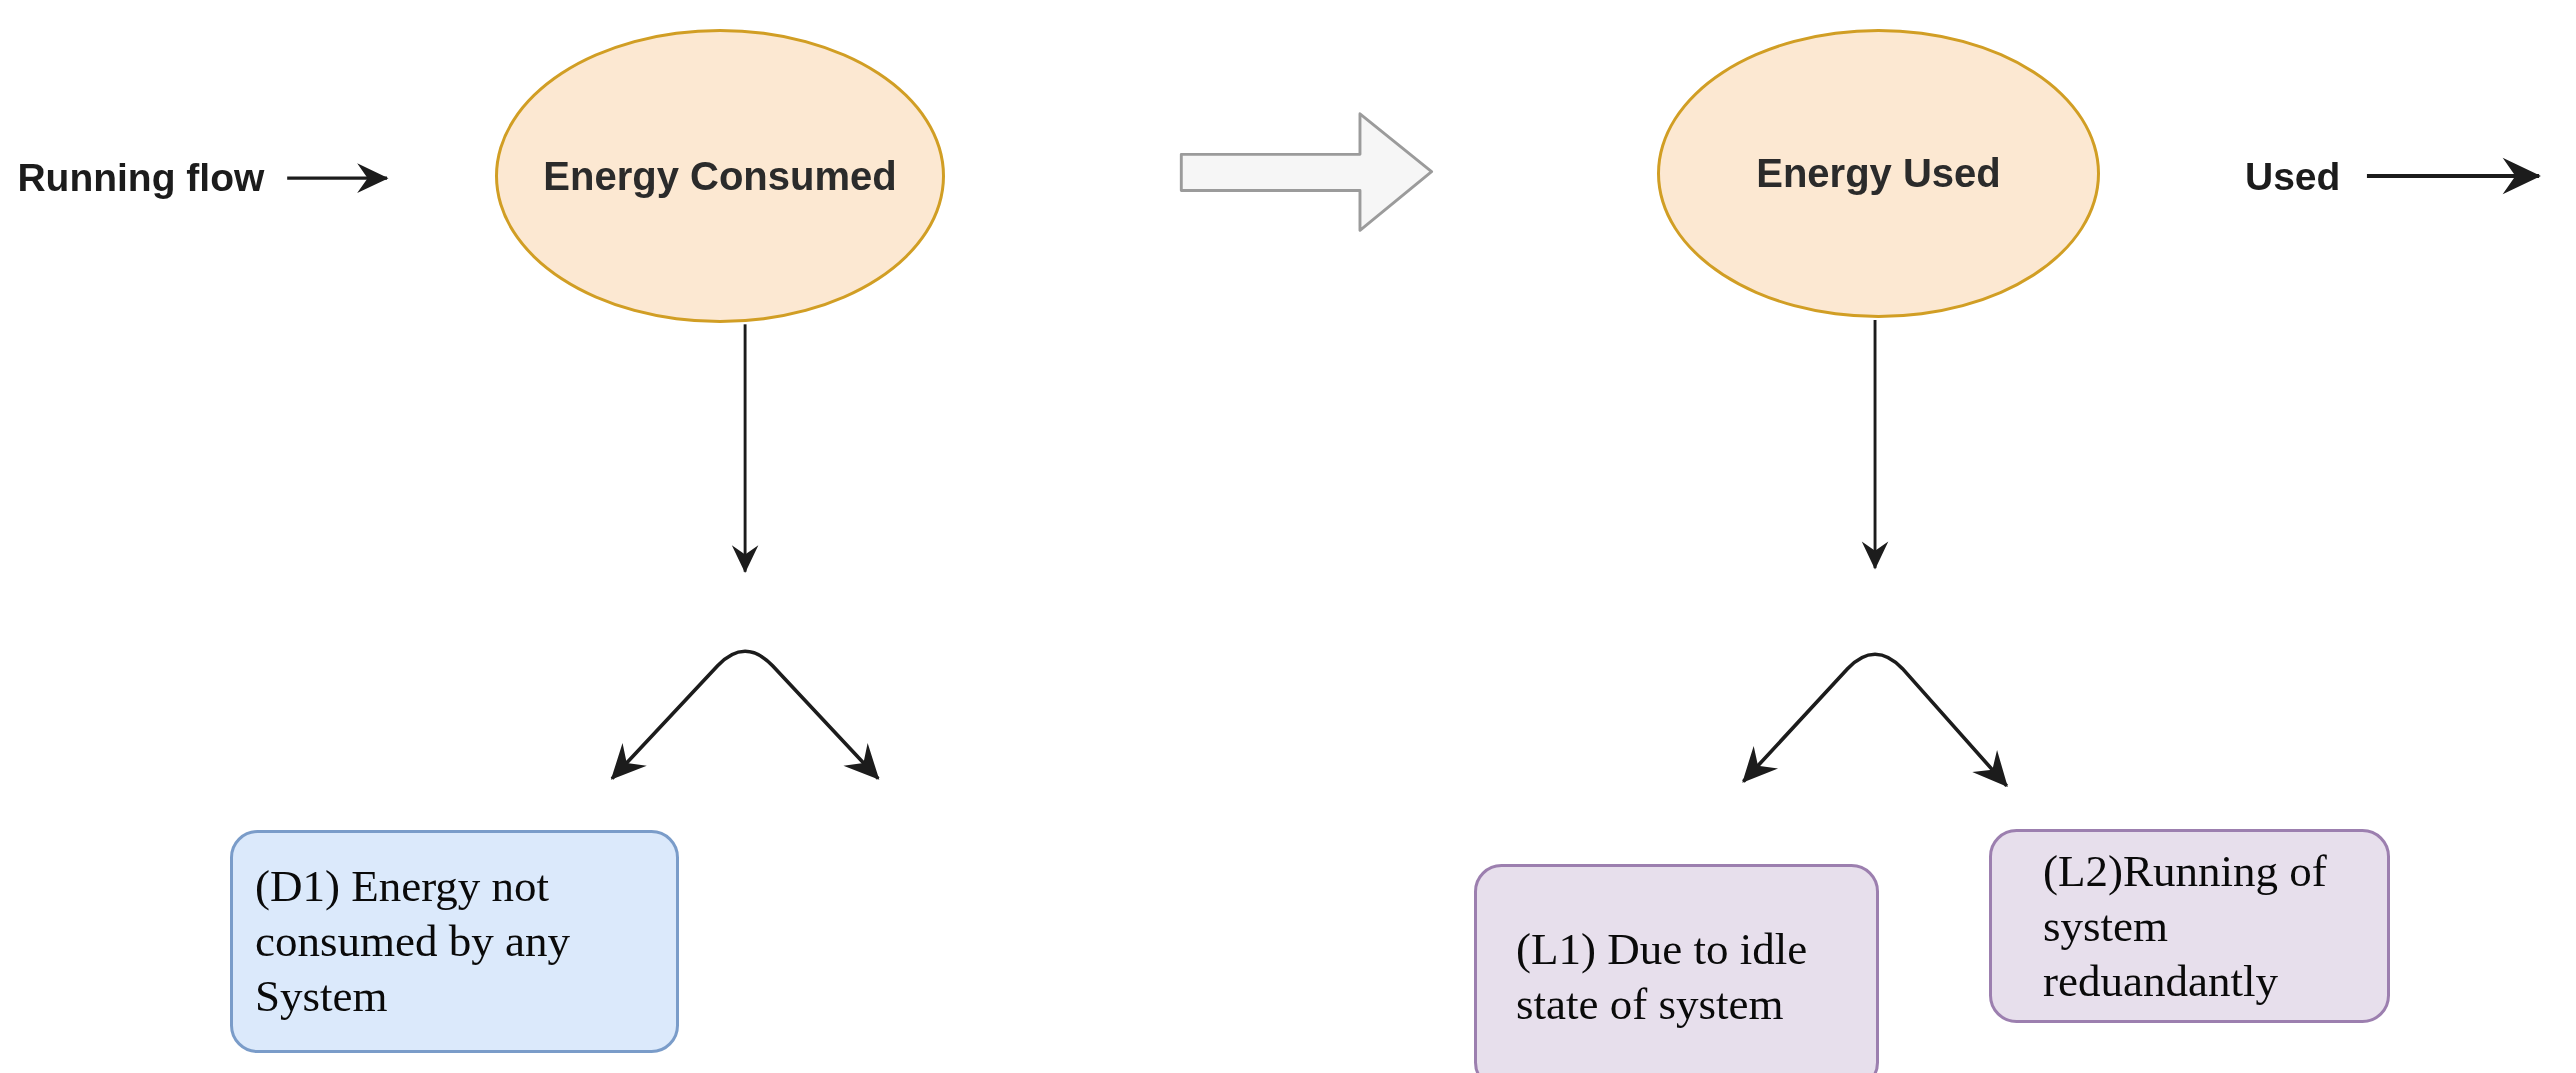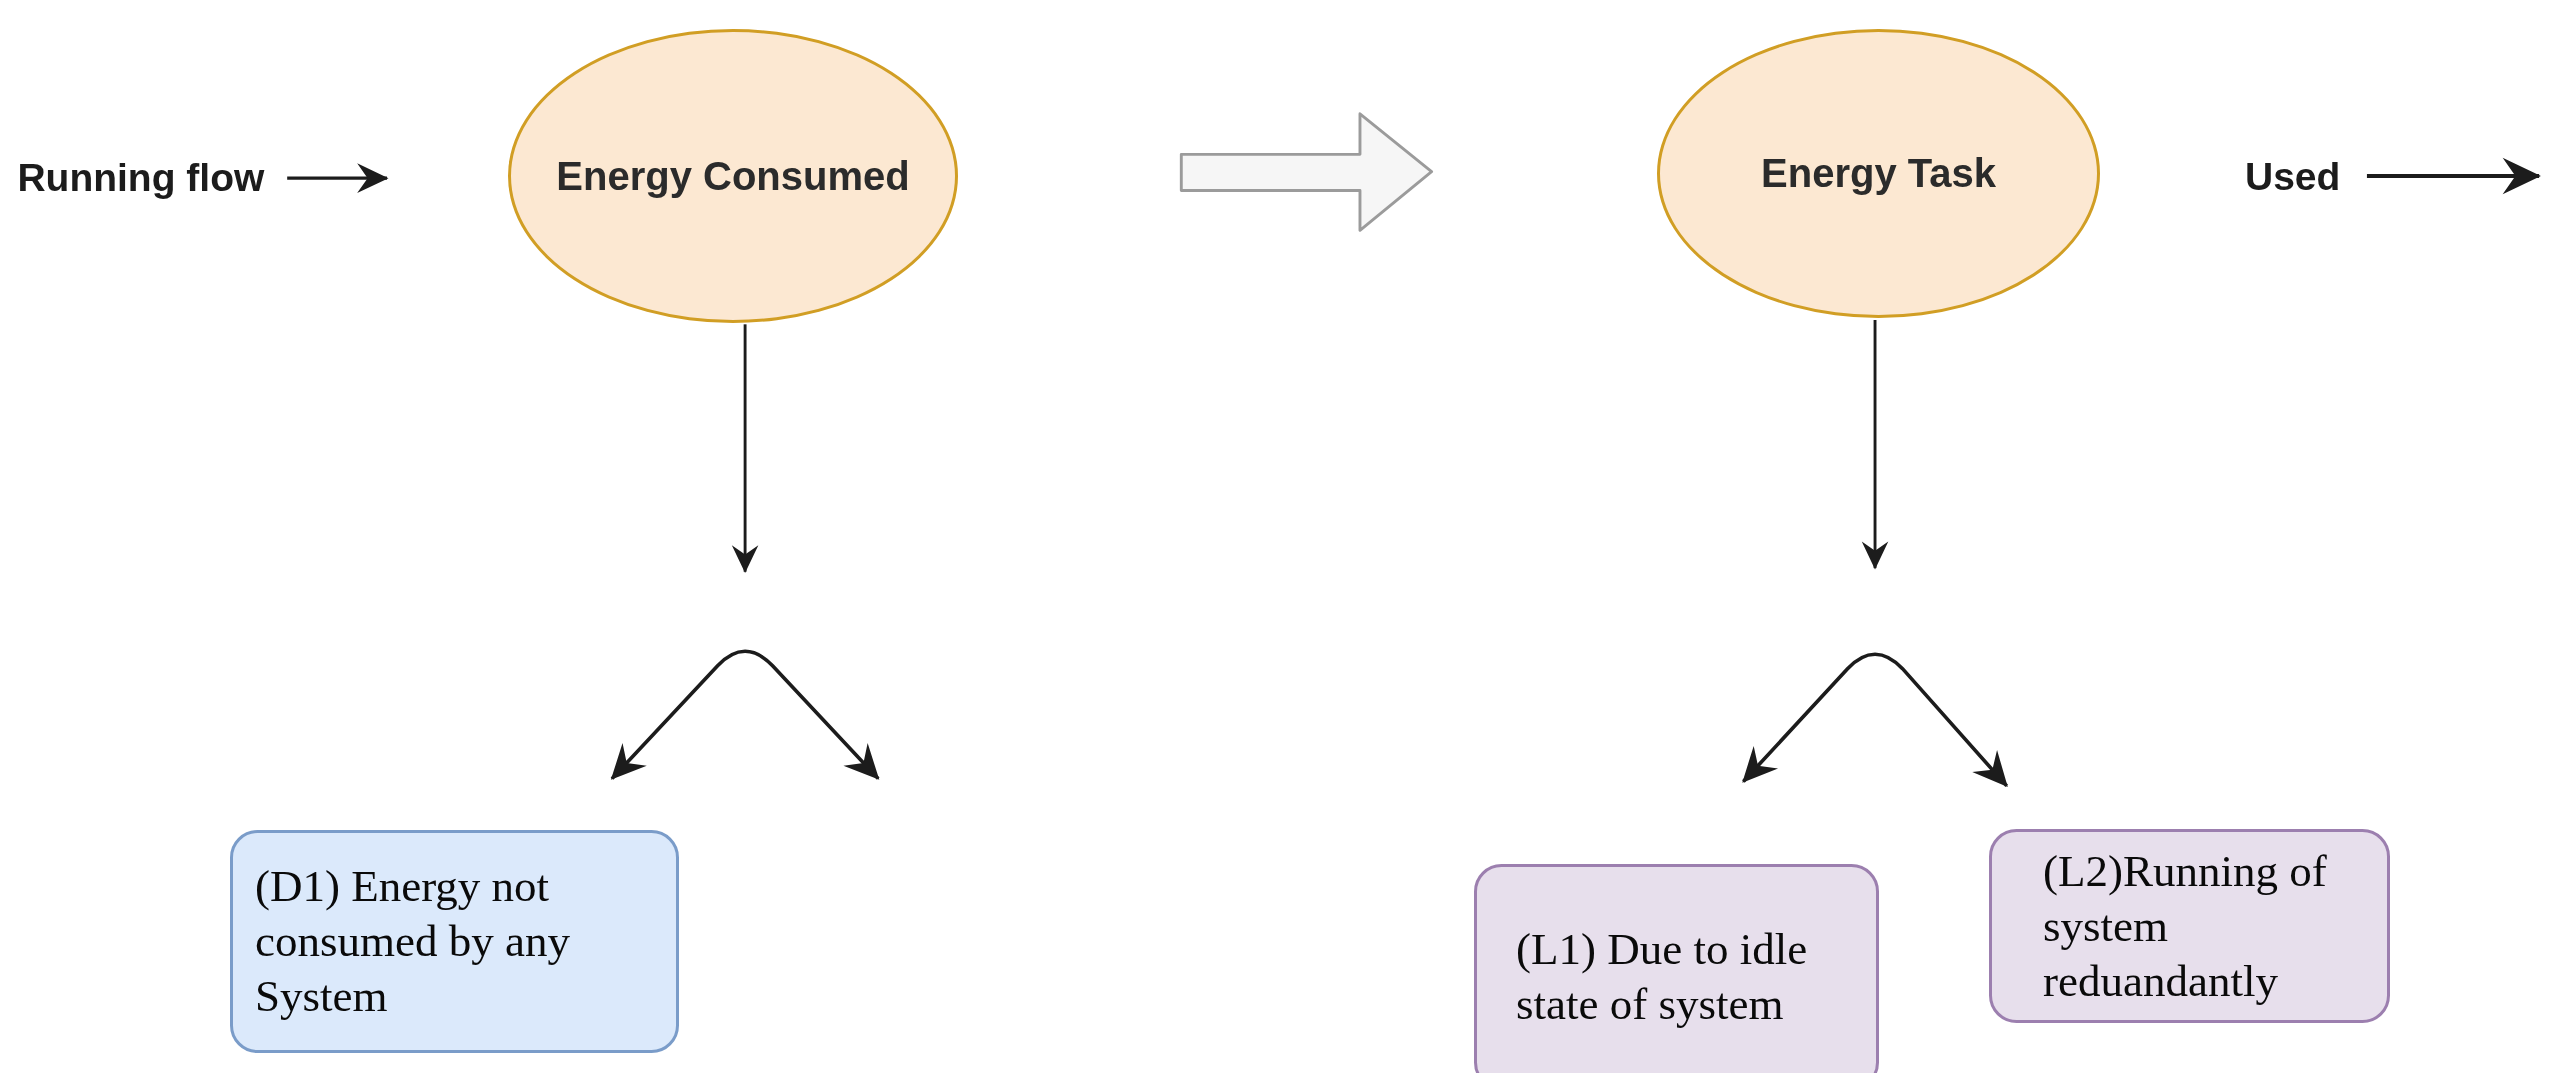--- a/index.html
+++ b/index.html
@@ -46,21 +46,21 @@
     white-space: pre-line;
   }
   .leaf-box.blue   { background: #DBE9FB; border: 3.6px solid #7A9CC9; }
   .leaf-box.purple { background: #E7DFEC; border: 3.6px solid #9C7FAF; }
 
   #box-d1 { left: 230px;  top: 830px; width: 449px; height: 223px; padding-left: 22px; }
   #box-d2 { left: 778px; top: 829px; width: 451px; height: 223px; padding-left: 32px; }
   #box-l1 { left: 1474px; top: 864px; width: 405px; height: 226px; padding-left: 39px; }
   #box-l2 { left: 1989px; top: 829px; width: 401px; height: 194px; padding-left: 51px; }
 
-  #ellipse-consumed { left: 508px;  top: 29px; width: 450px; height: 294px; }
+  #ellipse-consumed { left: 495px;  top: 29px; width: 450px; height: 294px; }
   #ellipse-used     { left: 1657px; top: 29px; width: 443px; height: 289px; }
 
   #label-energy-flow { left: 17.4px;   top: 156px; }
   #label-task        { left: 2245px; top: 155px; }
 </style>
 </head>
 <body>
 
 <div class="canvas">
 
@@ -91,21 +91,21 @@
 
   <div class="flow-label" id="label-energy-flow">Running flow</div>
 
   <div class="flow-label" id="label-task">Used</div>
 
   <div class="ellipse-node" id="ellipse-consumed">
     <span>Energy Consumed</span>
   </div>
 
   <div class="ellipse-node" id="ellipse-used">
-    <span>Energy Task</span>
+    <span>Energy Used</span>
   </div>
 
   <div class="leaf-box blue" id="box-d1">
     <span>(D1) Energy not
 consumed by any
 System</span>
   </div>
 
 
   <div class="leaf-box purple" id="box-l1">

